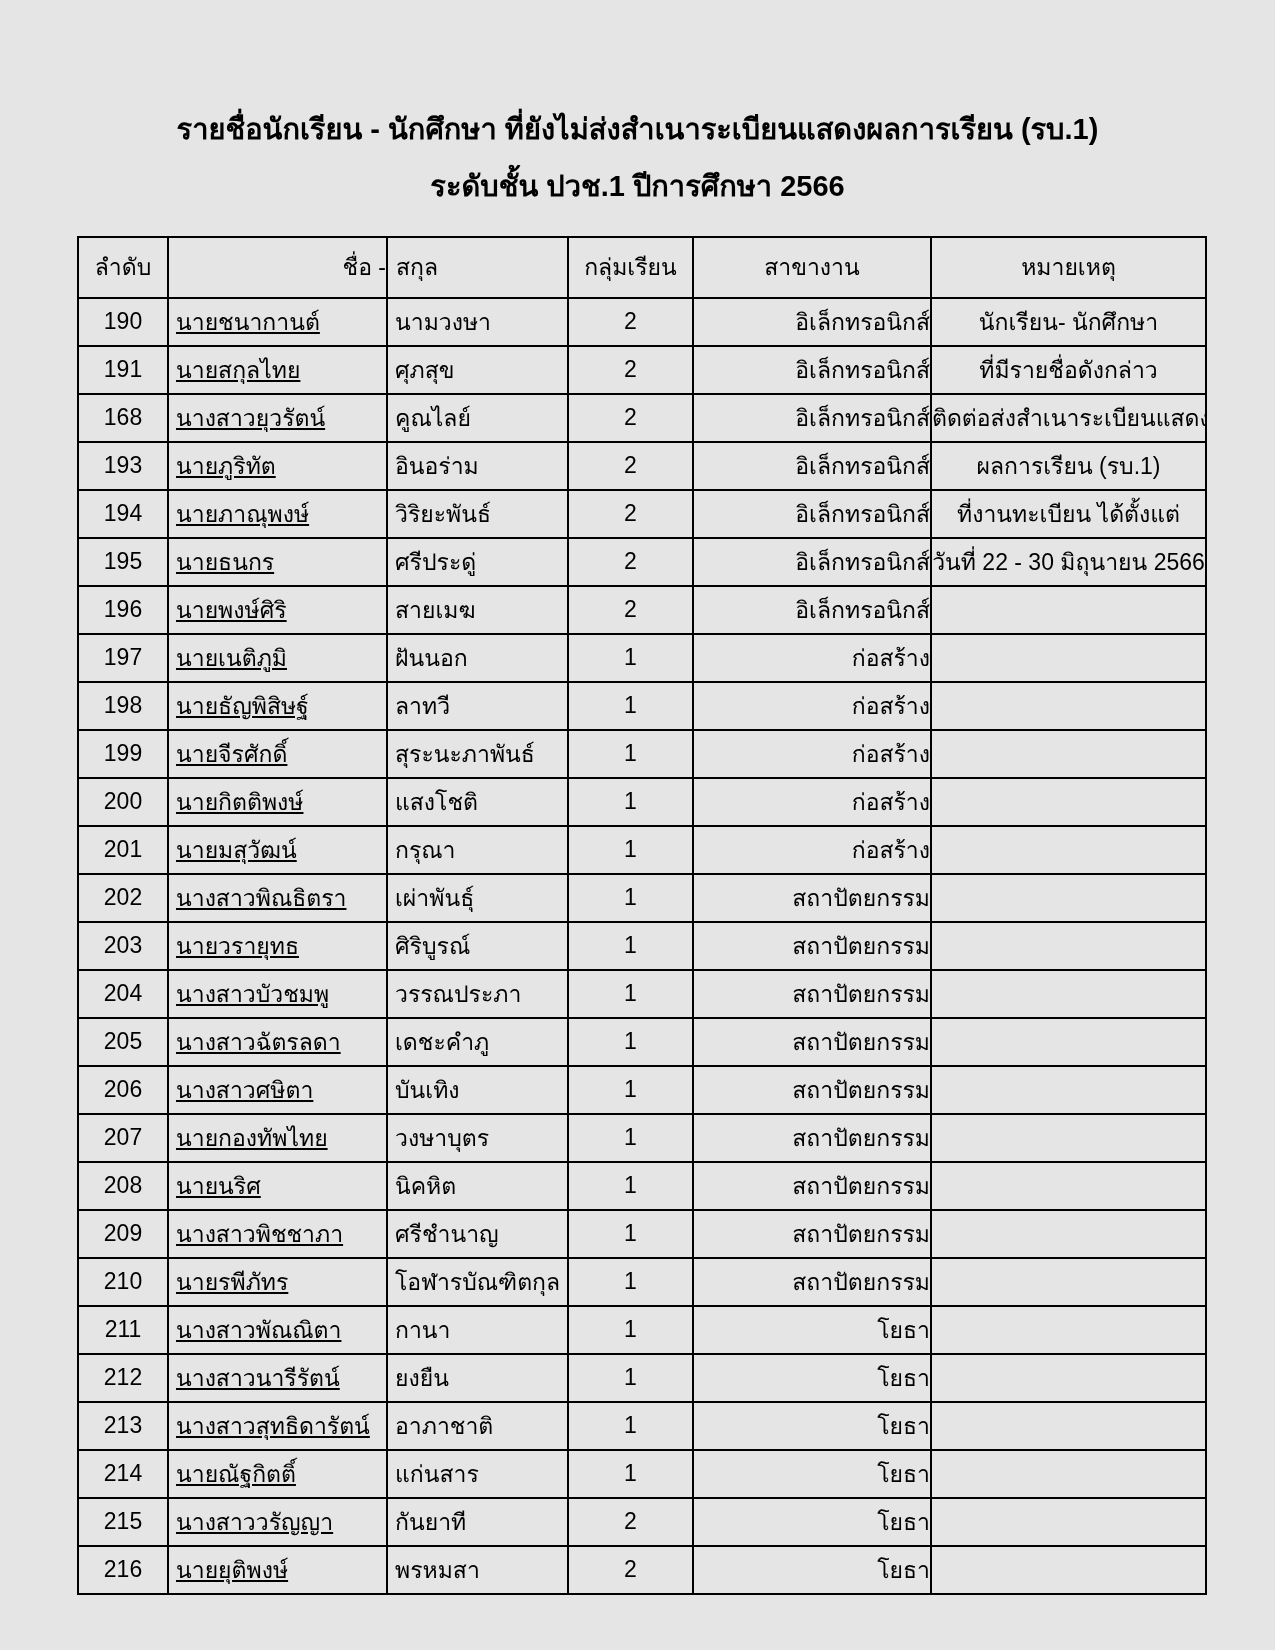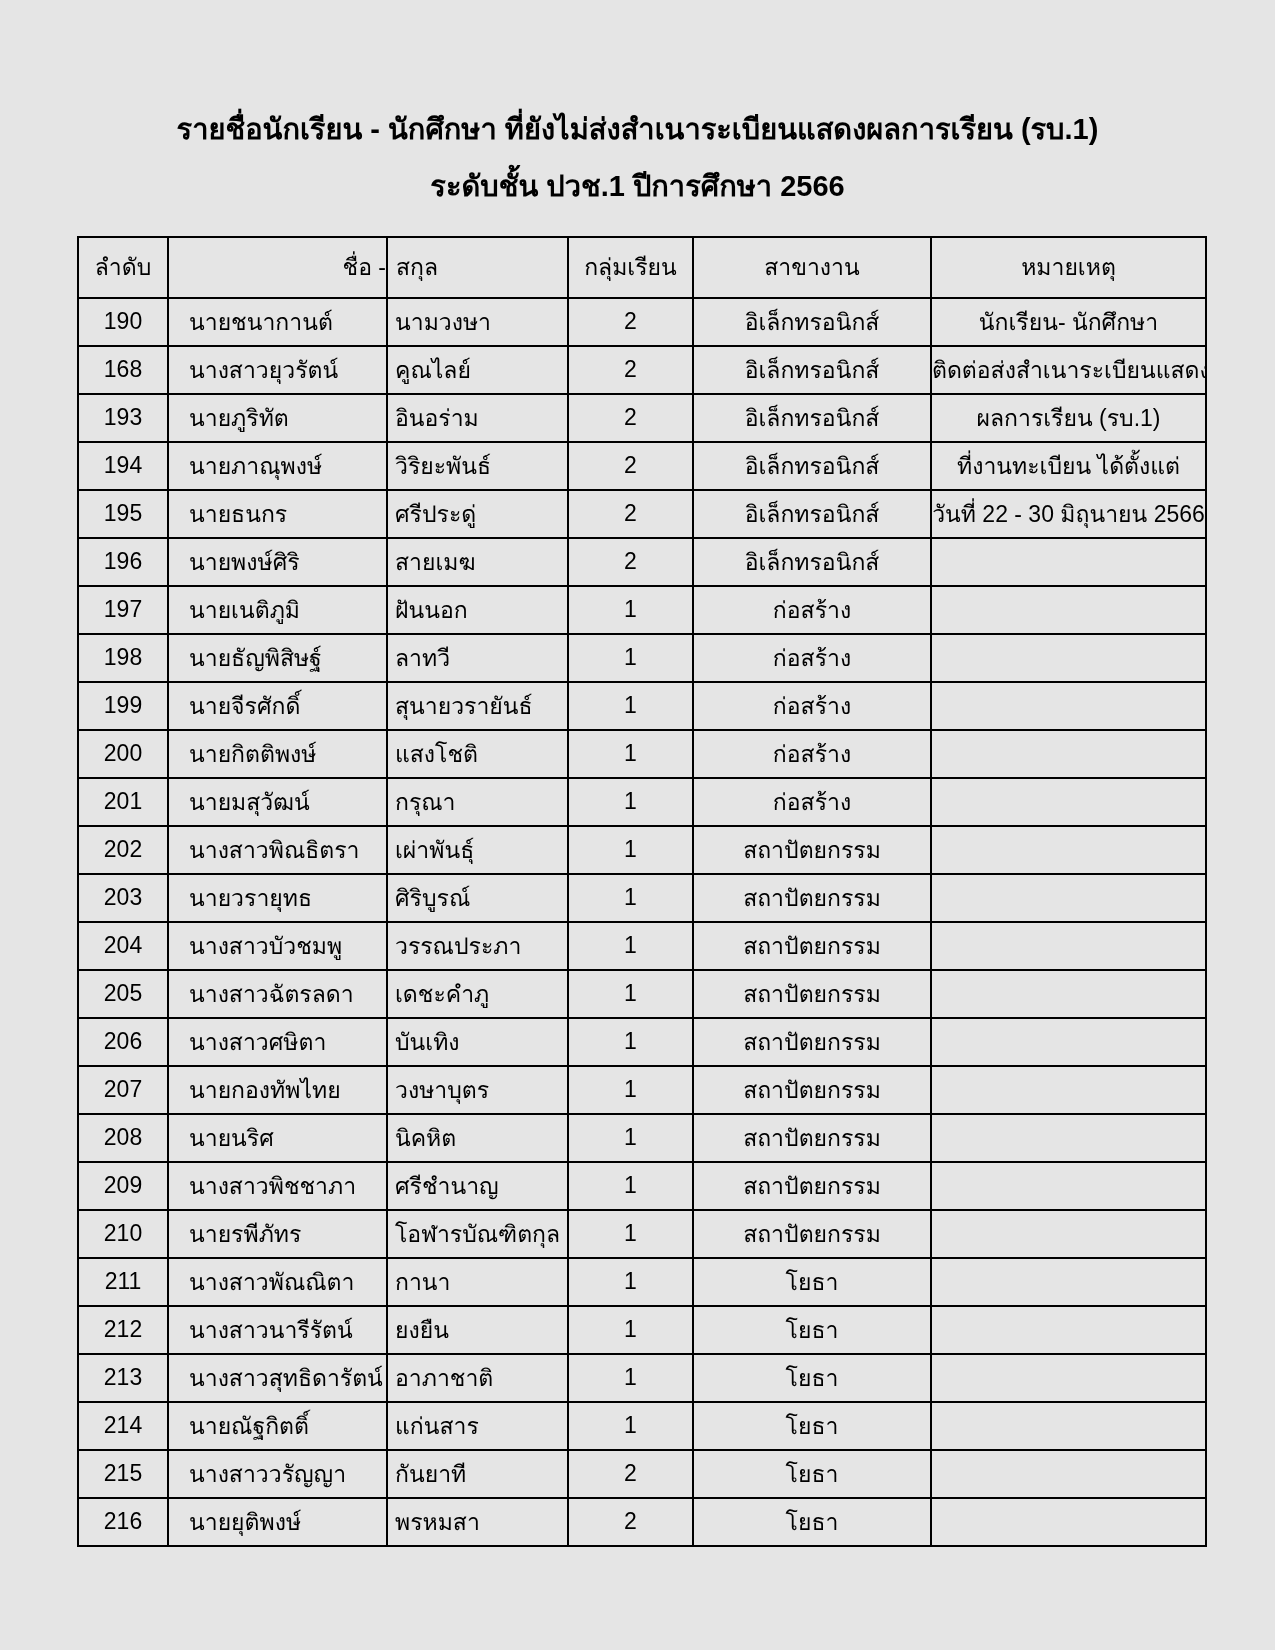--- a/index.html
+++ b/index.html
@@ -47,24 +47,24 @@
   }
   .student-table thead th { height: 61px; }
   .student-table tbody td { height: 48px; }
   .h-no     { text-align: center; }
   .h-first  { text-align: right; }
   .h-last   { text-align: left; padding-left: 8px; }
   .h-group  { text-align: center; }
   .h-field  { text-align: center; }
   .h-remark { text-align: center; }
   .col-no     { text-align: center; }
-  .col-first  { text-align: left; padding-left: 20px; }
+  .col-first  { text-align: left; padding-left: 7px; text-decoration: underline; }
   .col-last   { text-align: left; padding-left: 7px; }
   .col-group  { text-align: center; }
-  .col-field  { text-align: center; }
+  .col-field  { text-align: right; }
   .col-remark { text-align: center; font-weight: bold; font-size: 22px; }
 </style>
 </head>
 <body>
 
 <div class="page">
 
   <div class="doc-title">รายชื่อนักเรียน - นักศึกษา  ที่ยังไม่ส่งสำเนาระเบียนแสดงผลการเรียน (รบ.1)</div>
 
   <div class="doc-subtitle">ระดับชั้น ปวช.1 ปีการศึกษา 2566</div>
@@ -91,20 +91,28 @@
     <tbody>
         <tr>
           <td class="col-no">190</td>
           <td class="col-first">นายชนากานต์</td>
           <td class="col-last">นามวงษา</td>
           <td class="col-group">2</td>
           <td class="col-field">อิเล็กทรอนิกส์</td>
           <td class="col-remark">นักเรียน- นักศึกษา</td>
         </tr>
         <tr>
+          <td class="col-no">191</td>
+          <td class="col-first">นายสกุลไทย</td>
+          <td class="col-last">ศุภสุข</td>
+          <td class="col-group">2</td>
+          <td class="col-field">อิเล็กทรอนิกส์</td>
+          <td class="col-remark">ที่มีรายชื่อดังกล่าว</td>
+        </tr>
+        <tr>
           <td class="col-no">168</td>
           <td class="col-first">นางสาวยุวรัตน์</td>
           <td class="col-last">คูณไลย์</td>
           <td class="col-group">2</td>
           <td class="col-field">อิเล็กทรอนิกส์</td>
           <td class="col-remark">ติดต่อส่งสำเนาระเบียนแสดง</td>
         </tr>
         <tr>
           <td class="col-no">193</td>
           <td class="col-first">นายภูริทัต</td>
@@ -149,21 +157,21 @@
           <td class="col-no">198</td>
           <td class="col-first">นายธัญพิสิษฐ์</td>
           <td class="col-last">ลาทวี</td>
           <td class="col-group">1</td>
           <td class="col-field">ก่อสร้าง</td>
           <td class="col-remark"></td>
         </tr>
         <tr>
           <td class="col-no">199</td>
           <td class="col-first">นายจีรศักดิ์</td>
-          <td class="col-last">สุนายวรายันธ์</td>
+          <td class="col-last">สุระนะภาพันธ์</td>
           <td class="col-group">1</td>
           <td class="col-field">ก่อสร้าง</td>
           <td class="col-remark"></td>
         </tr>
         <tr>
           <td class="col-no">200</td>
           <td class="col-first">นายกิตติพงษ์</td>
           <td class="col-last">แสงโชติ</td>
           <td class="col-group">1</td>
           <td class="col-field">ก่อสร้าง</td>

